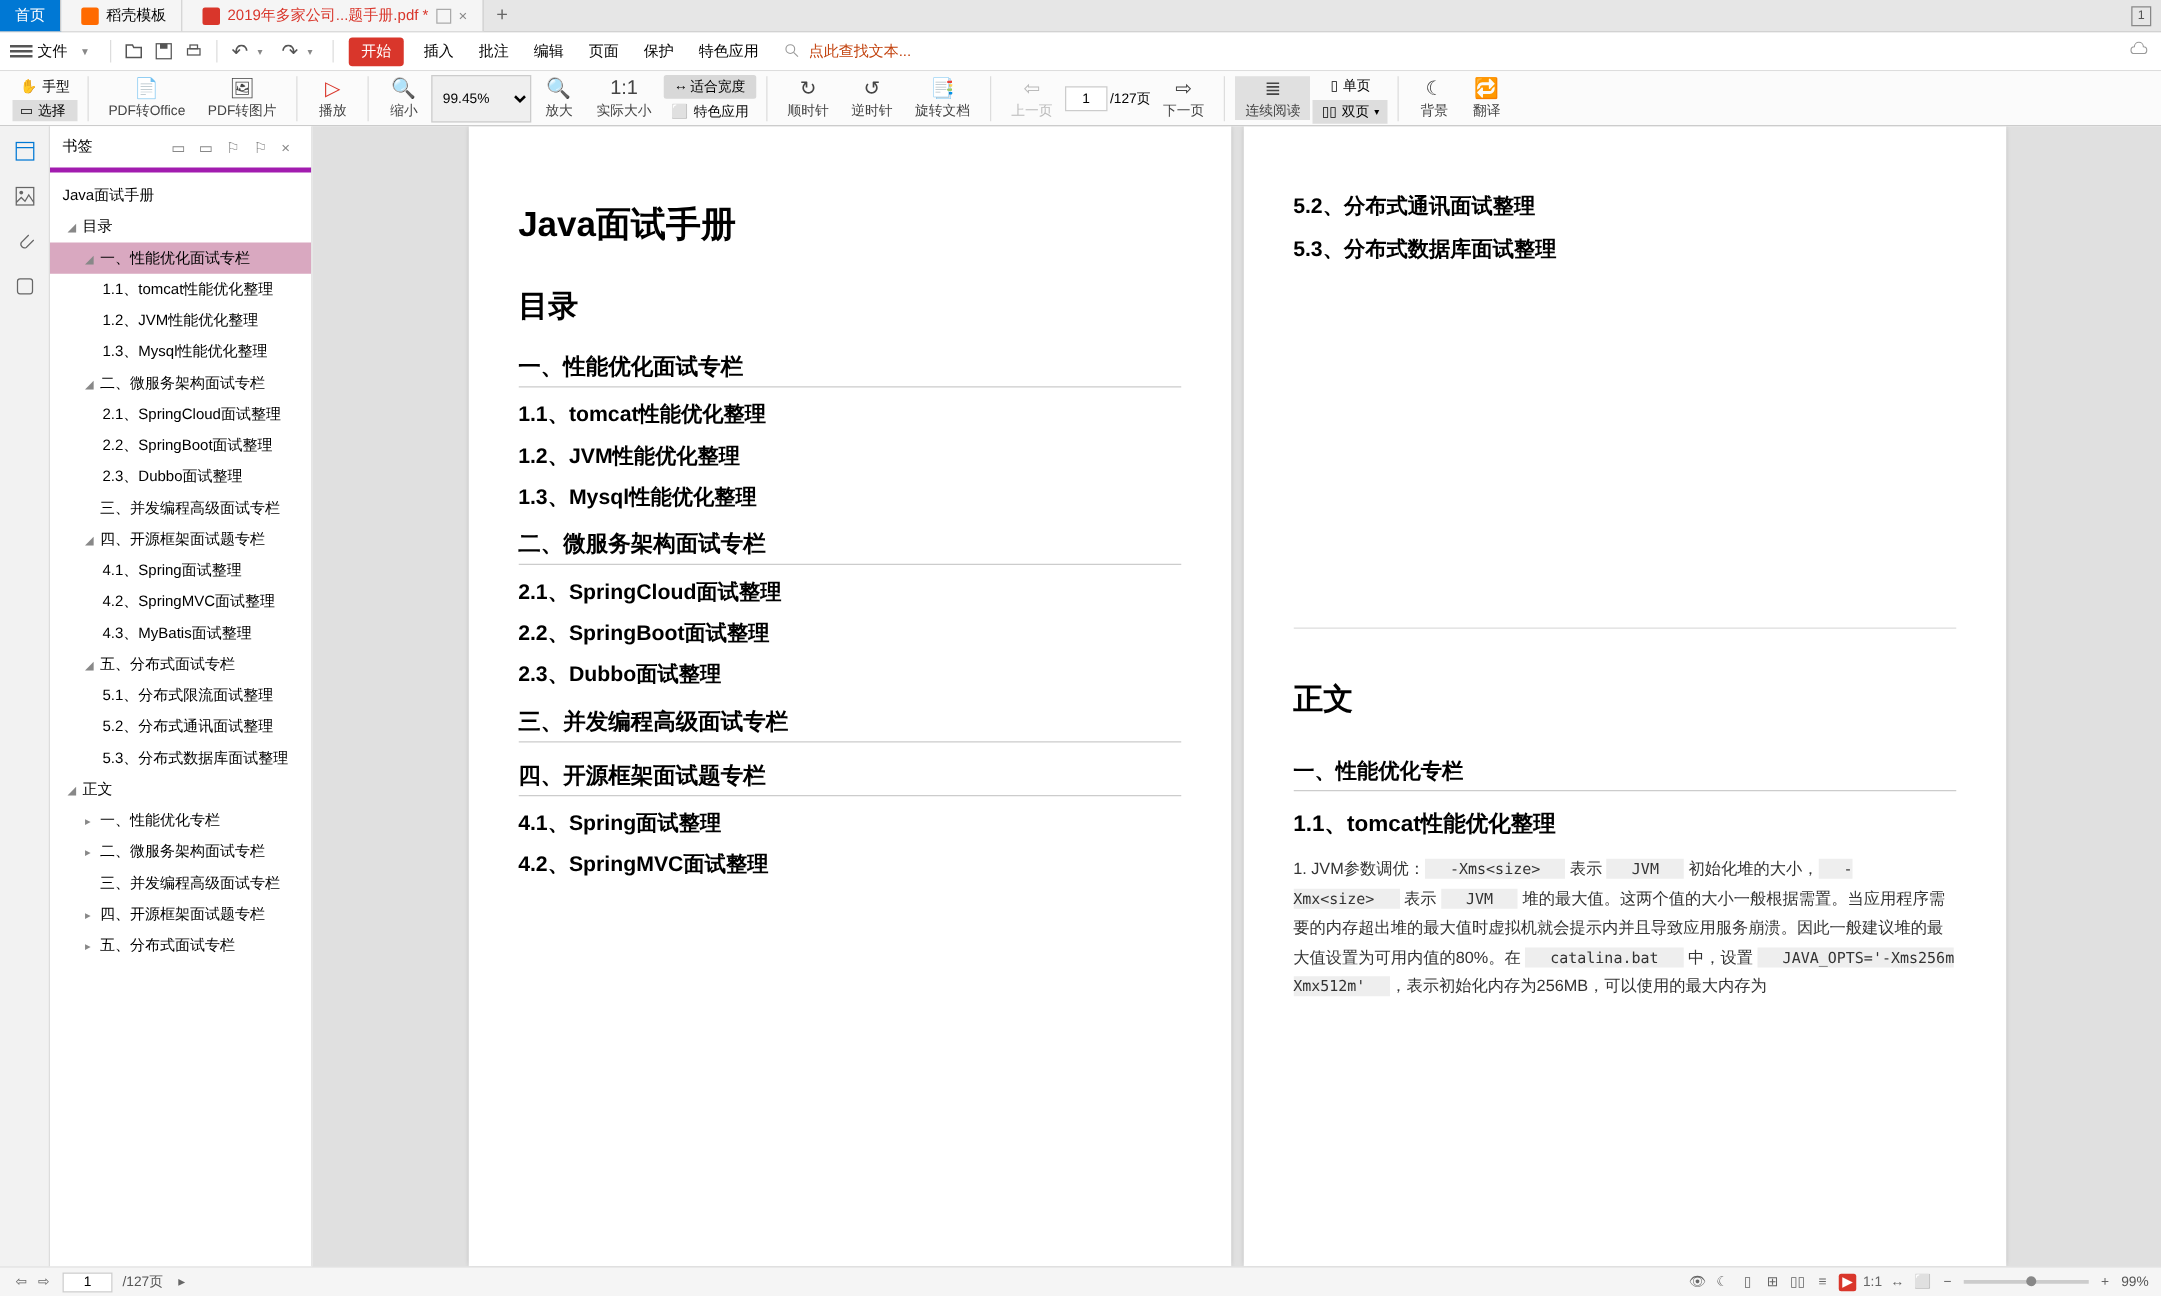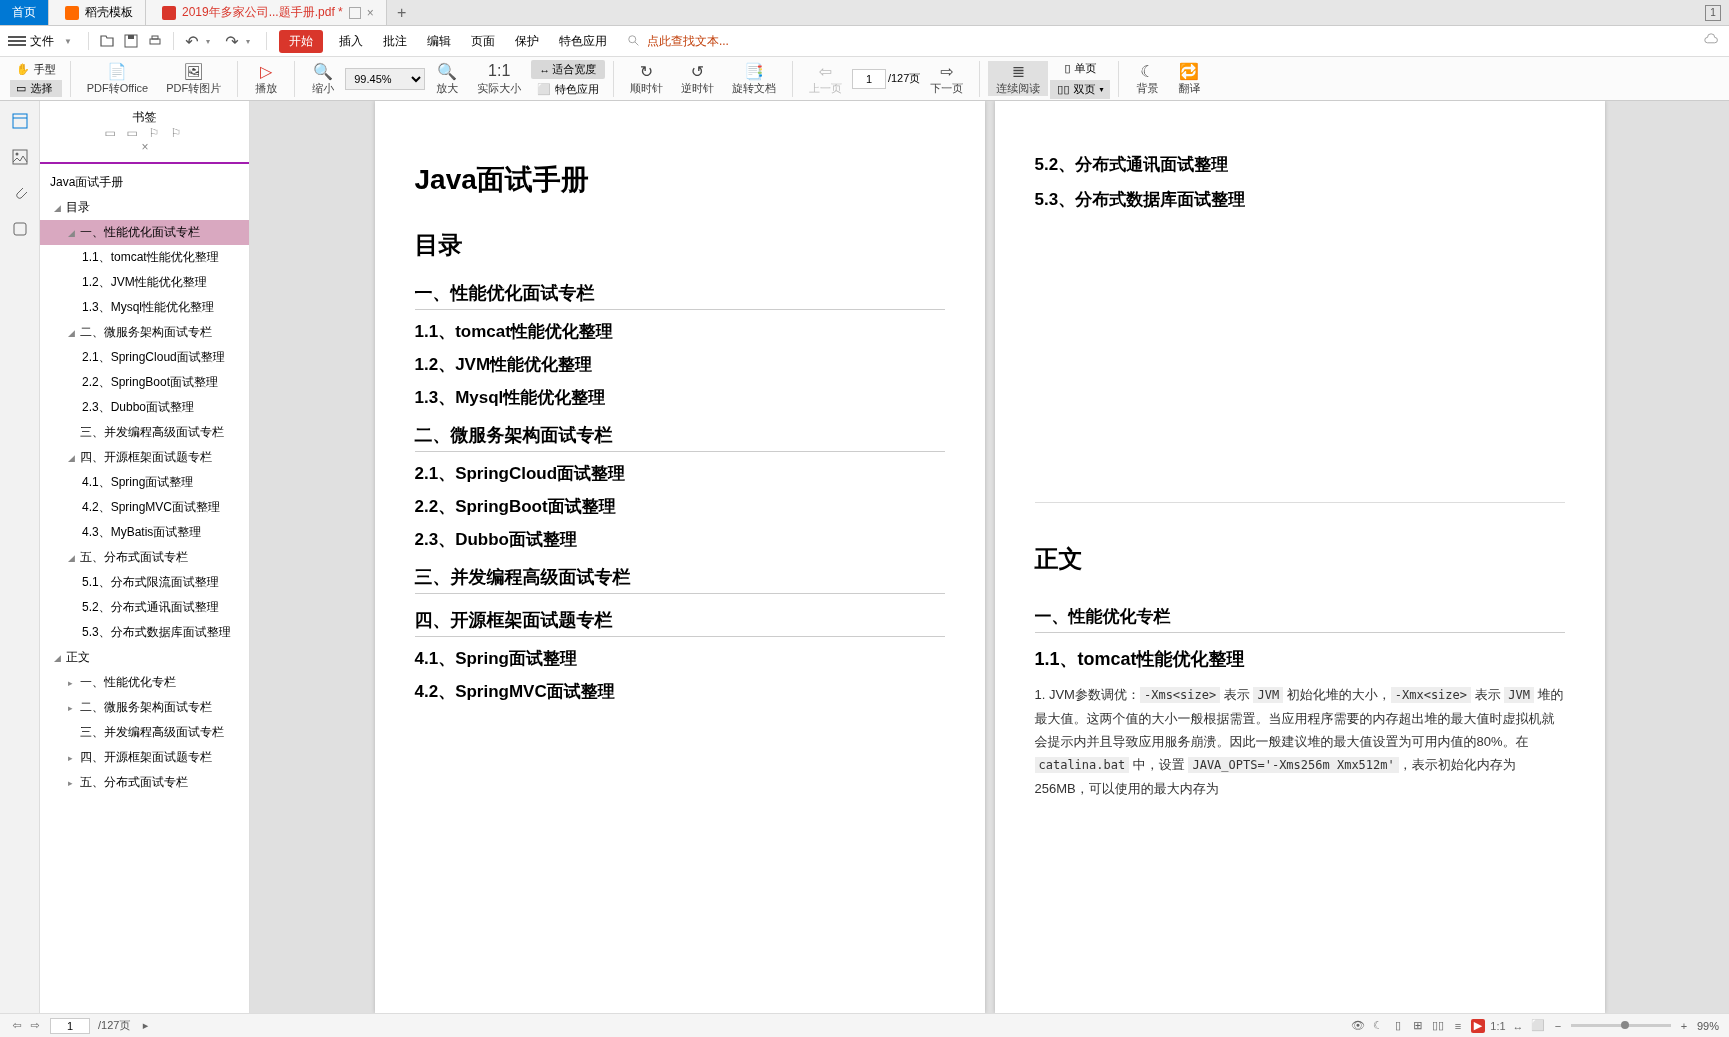--- a/index.html
+++ b/index.html
@@ -36,35 +36,35 @@
 
 .ribbon { height: 44px; background: #fbfbfb; border-bottom: 1px solid #ccc; display: flex; align-items: center; padding: 0 10px; gap: 2px; }
 .ribbon-item { display: flex; flex-direction: column; align-items: center; justify-content: center; padding: 0 8px; font-size: 11px; color: #444; cursor: pointer; min-width: 40px; }
 .ribbon-item.wide { min-width: 60px; }
 .ribbon-item.active { background: #e0e0e0; }
 .ribbon-icon { width: 20px; height: 20px; display: flex; align-items: center; justify-content: center; font-size: 16px; }
 .ribbon-sep { width: 1px; height: 36px; background: #ddd; margin: 0 6px; }
 .ribbon-stack { display: flex; flex-direction: column; font-size: 11px; gap: 2px; }
 .ribbon-stack-item { display: flex; align-items: center; gap: 4px; padding: 1px 6px; cursor: pointer; }
 .ribbon-stack-item.active { background: #ddd; }
-.zoom-select { height: 22px; width: 80px; font-size: 11px; border: 1px solid #ccc; padding: 0 4px; }
+.zoom-select { height: 38px; width: 80px; font-size: 11px; border: 1px solid #ccc; padding: 0 4px; }
 .page-input { width: 34px; height: 20px; border: 1px solid #ccc; text-align: center; font-size: 11px; }
 .fit-width-pill { background: #d8d8d8; padding: 2px 8px; border-radius: 2px; font-size: 11px; display: flex; align-items: center; gap: 2px; }
 .ribbon-right-group { display: flex; align-items: center; }
 .ribbon-right-group .ribbon-stack-item { border: 1px solid transparent; }
 
 
 .main { display: flex; height: calc(100vh - 26px - 31px - 44px - 24px); }
 .left-rail { width: 40px; background: #f2f2f2; border-right: 1px solid #ddd; display: flex; flex-direction: column; align-items: center; padding-top: 10px; gap: 16px; }
 .rail-icon { width: 20px; height: 20px; display: flex; align-items: center; justify-content: center; color: #666; cursor: pointer; }
 .rail-icon.active { color: #0078d4; }
 
 
 .bookmarks { width: 210px; background: #fff; border-right: 1px solid #ddd; display: flex; flex-direction: column; overflow: hidden; }
-.bm-header { display: flex; align-items: center; padding: 8px 10px; border-bottom: 2px solid #a21caf; flex-direction: column; }
+.bm-header { display: flex; align-items: center; padding: 8px 10px; border-bottom: 4px solid #a21caf; }
 .bm-title { font-size: 12px; flex: 1; }
 .bm-tools { display: flex; gap: 8px; }
 .bm-tool { width: 14px; height: 14px; color: #888; cursor: pointer; font-size: 12px; }
 .bm-close { margin-left: 8px; }
 .bm-tree { flex: 1; overflow-y: auto; padding: 6px 0; }
 .bm-node { font-size: 12px; padding: 4px 6px; cursor: pointer; display: flex; align-items: center; white-space: nowrap; }
 .bm-node.selected { background: #d9a8c0; }
 .bm-caret { width: 12px; display: inline-block; color: #888; font-size: 9px; }
 .bm-l0 { padding-left: 10px; font-weight: 500; }
 .bm-l1 { padding-left: 14px; }
@@ -80,21 +80,21 @@
 .page .toc-h { font-size: 18px; font-weight: bold; margin: 14px 0 8px 0; border-bottom: 1px solid #ccc; padding-bottom: 4px; }
 .page .toc-item { font-size: 17px; font-weight: bold; margin: 10px 0; }
 .page-right { padding-top: 40px; }
 .page-right .toc-item-r { font-size: 17px; font-weight: bold; margin: 12px 0; }
 .page-right .hr-space { height: 280px; border-bottom: 1px solid #ddd; margin-bottom: 40px; }
 .page-right h2 { font-size: 24px; margin-bottom: 30px; }
 .page-right .body-h { font-size: 17px; font-weight: bold; margin: 14px 0; border-bottom: 1px solid #ccc; padding-bottom: 4px; }
 .page-right .body-sub { font-size: 18px; font-weight: bold; margin: 12px 0; }
 .page-right .body-subsub { font-size: 14px; font-weight: bold; margin: 10px 0; }
 .page-right p { font-size: 13px; line-height: 1.8; color: #333; }
-.page-right code { background: #eee; padding: 1px 4px; font-family: monospace; font-size: 12px; }
+.page-right code { background: #eee; padding: 1px 20px; font-family: monospace; font-size: 12px; }
 
 
 .status-bar { height: 24px; background: #f5f5f5; border-top: 1px solid #ddd; display: flex; align-items: center; padding: 0 10px; font-size: 11px; color: #555; }
 .status-left { display: flex; align-items: center; gap: 8px; }
 .status-nav { display: flex; align-items: center; gap: 4px; }
 .status-input { width: 40px; height: 16px; border: 1px solid #ccc; text-align: center; font-size: 11px; }
 .status-right { margin-left: auto; display: flex; align-items: center; gap: 6px; }
 .status-icon { width: 14px; height: 14px; display: flex; align-items: center; justify-content: center; color: #666; cursor: pointer; }
 .status-icon.red { background: #d9362b; color: #fff; border-radius: 2px; }
 .zoom-slider { width: 100px; height: 3px; background: #ccc; position: relative; }

